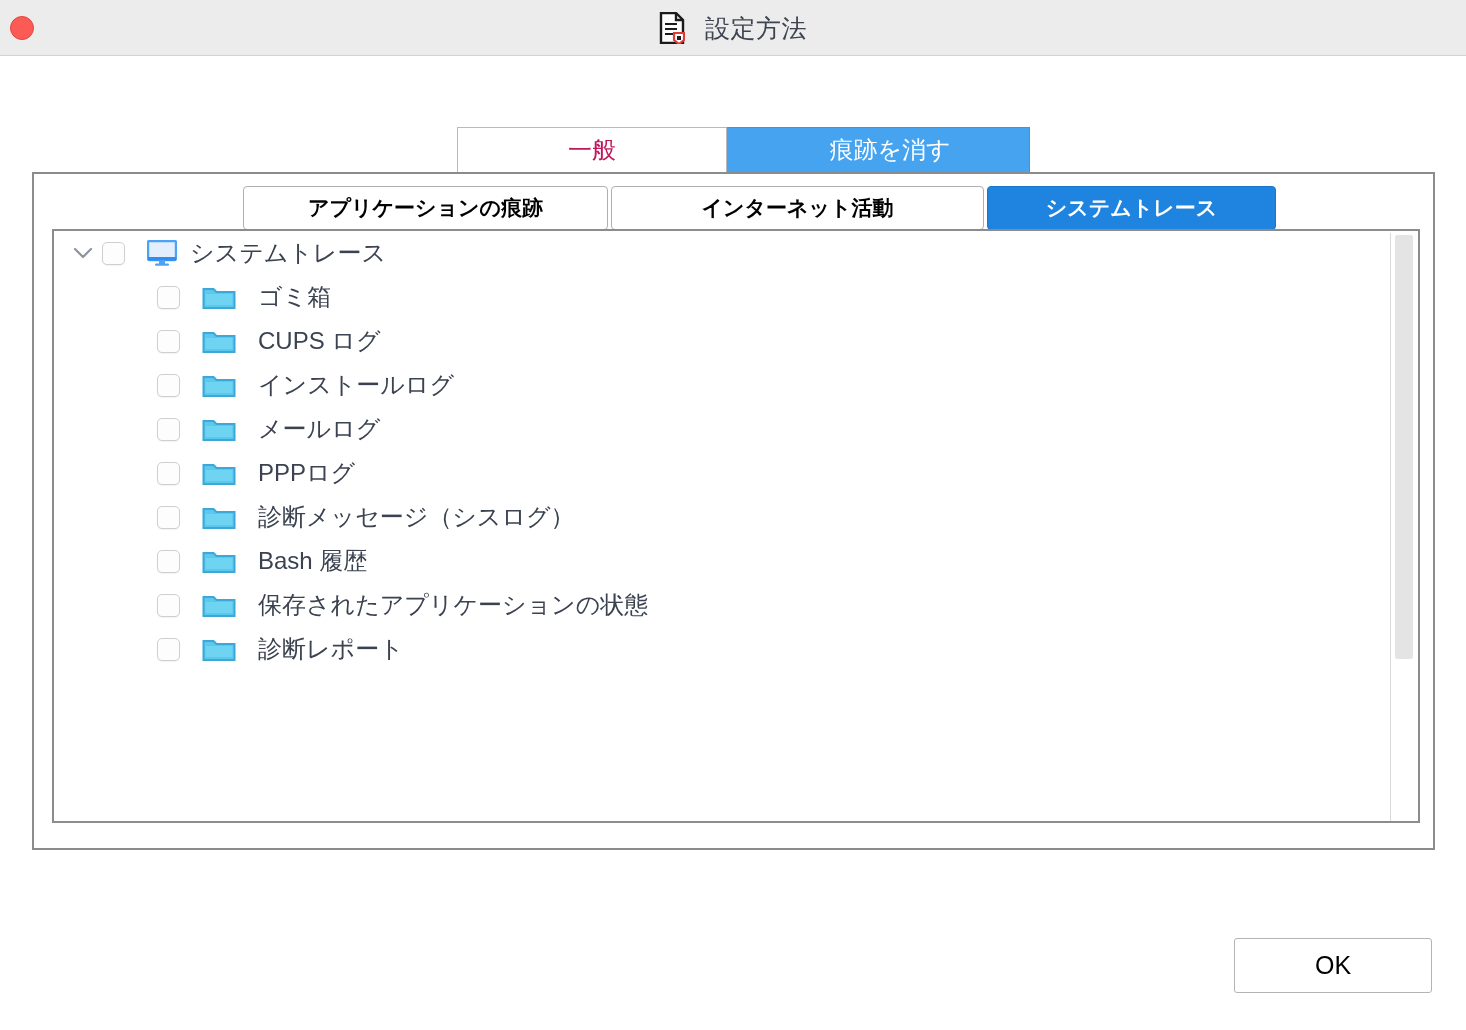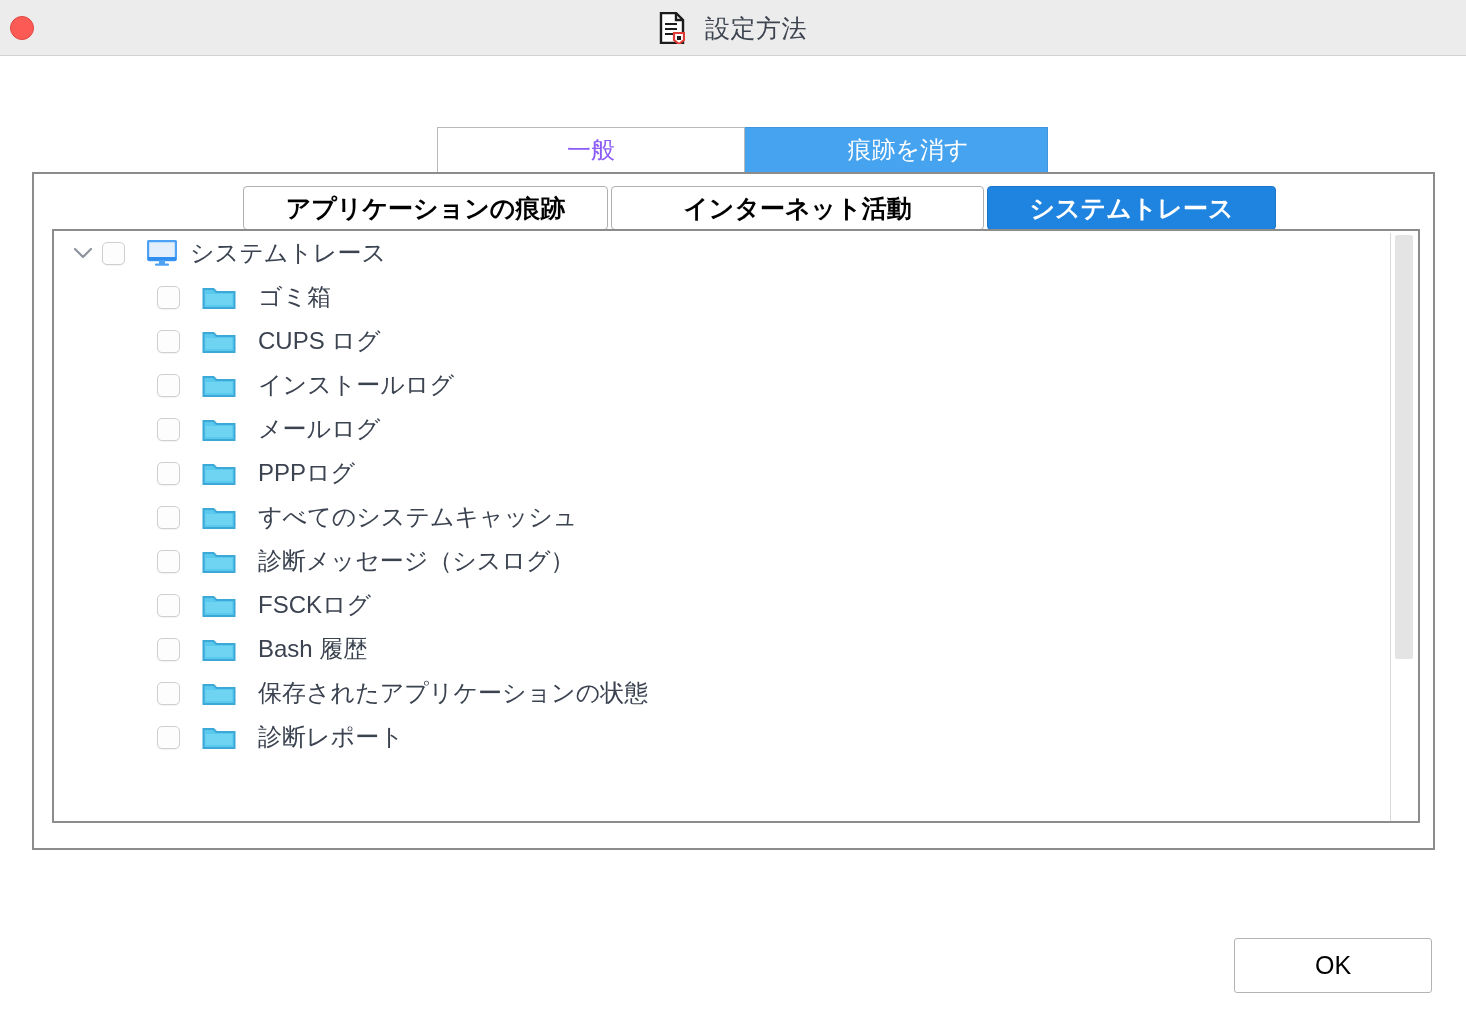--- a/index.html
+++ b/index.html
@@ -60,24 +60,25 @@
   }
   .toptab {
     display: flex;
     align-items: center;
     justify-content: center;
     font-size: 24px;
     box-sizing: border-box;
     height: 46px;
   }
   .toptab.inactive {
-    width: 308px;
+    width: 270px;
     background: #ffffff;
     border: 1px solid #b9b9b9;
-    color: #8b5cf6;
+    color: #be185d;
+    margin-left: 20px;
   }
   .toptab.active {
     width: 303px;
     background: #46a3f0;
     border: 1px solid #3f95de;
     border-left: none;
     color: #ffffff;
     padding-left: 24px;
   }
 
@@ -96,21 +97,21 @@
   .subtabs {
     position: absolute;
     left: 243px; top: 186px;
     display: flex;
     height: 44px;
   }
   .subtab {
     display: flex;
     align-items: center;
     justify-content: center;
-    font-size: 25px;
+    font-size: 21px;
     font-weight: bold;
     box-sizing: border-box;
     height: 44px;
     border-radius: 4px;
   }
   .subtab.inactive {
     background: #ffffff;
     border: 1px solid #b0b0b0;
     color: #000000;
   }
@@ -322,53 +323,33 @@
       <span class="cb cb-wrap-child"></span>
       <span>
         <svg class="folder-icon" viewBox="0 0 34 26">
           <path d="M1.5 5 h10 l3 3 h18 v16 h-31 z" fill="#5bc8ee" stroke="#3ba8d8" stroke-width="2"></path>
           <rect x="3.5" y="10" width="27" height="11" fill="#6fd3f2"></rect>
         </svg>
       </span>
       <span class="row-label">PPPログ</span>
     </div>
 
-    <div class="row">
-      <span class="cb cb-wrap-child"></span>
-      <span>
-        <svg class="folder-icon" viewBox="0 0 34 26">
-          <path d="M1.5 5 h10 l3 3 h18 v16 h-31 z" fill="#5bc8ee" stroke="#3ba8d8" stroke-width="2"></path>
-          <rect x="3.5" y="10" width="27" height="11" fill="#6fd3f2"></rect>
-        </svg>
-      </span>
-      <span class="row-label">すべてのシステムキャッシュ</span>
-    </div>
 
 
     <div class="row">
       <span class="cb cb-wrap-child"></span>
       <span>
         <svg class="folder-icon" viewBox="0 0 34 26">
           <path d="M1.5 5 h10 l3 3 h18 v16 h-31 z" fill="#5bc8ee" stroke="#3ba8d8" stroke-width="2"></path>
           <rect x="3.5" y="10" width="27" height="11" fill="#6fd3f2"></rect>
         </svg>
       </span>
       <span class="row-label">診断メッセージ（シスログ）</span>
     </div>
 
-    <div class="row">
-      <span class="cb cb-wrap-child"></span>
-      <span>
-        <svg class="folder-icon" viewBox="0 0 34 26">
-          <path d="M1.5 5 h10 l3 3 h18 v16 h-31 z" fill="#5bc8ee" stroke="#3ba8d8" stroke-width="2"></path>
-          <rect x="3.5" y="10" width="27" height="11" fill="#6fd3f2"></rect>
-        </svg>
-      </span>
-      <span class="row-label">FSCKログ</span>
-    </div>
 
     <div class="row">
       <span class="cb cb-wrap-child"></span>
       <span>
         <svg class="folder-icon" viewBox="0 0 34 26">
           <path d="M1.5 5 h10 l3 3 h18 v16 h-31 z" fill="#5bc8ee" stroke="#3ba8d8" stroke-width="2"></path>
           <rect x="3.5" y="10" width="27" height="11" fill="#6fd3f2"></rect>
         </svg>
       </span>
       <span class="row-label">Bash 履歴</span>

